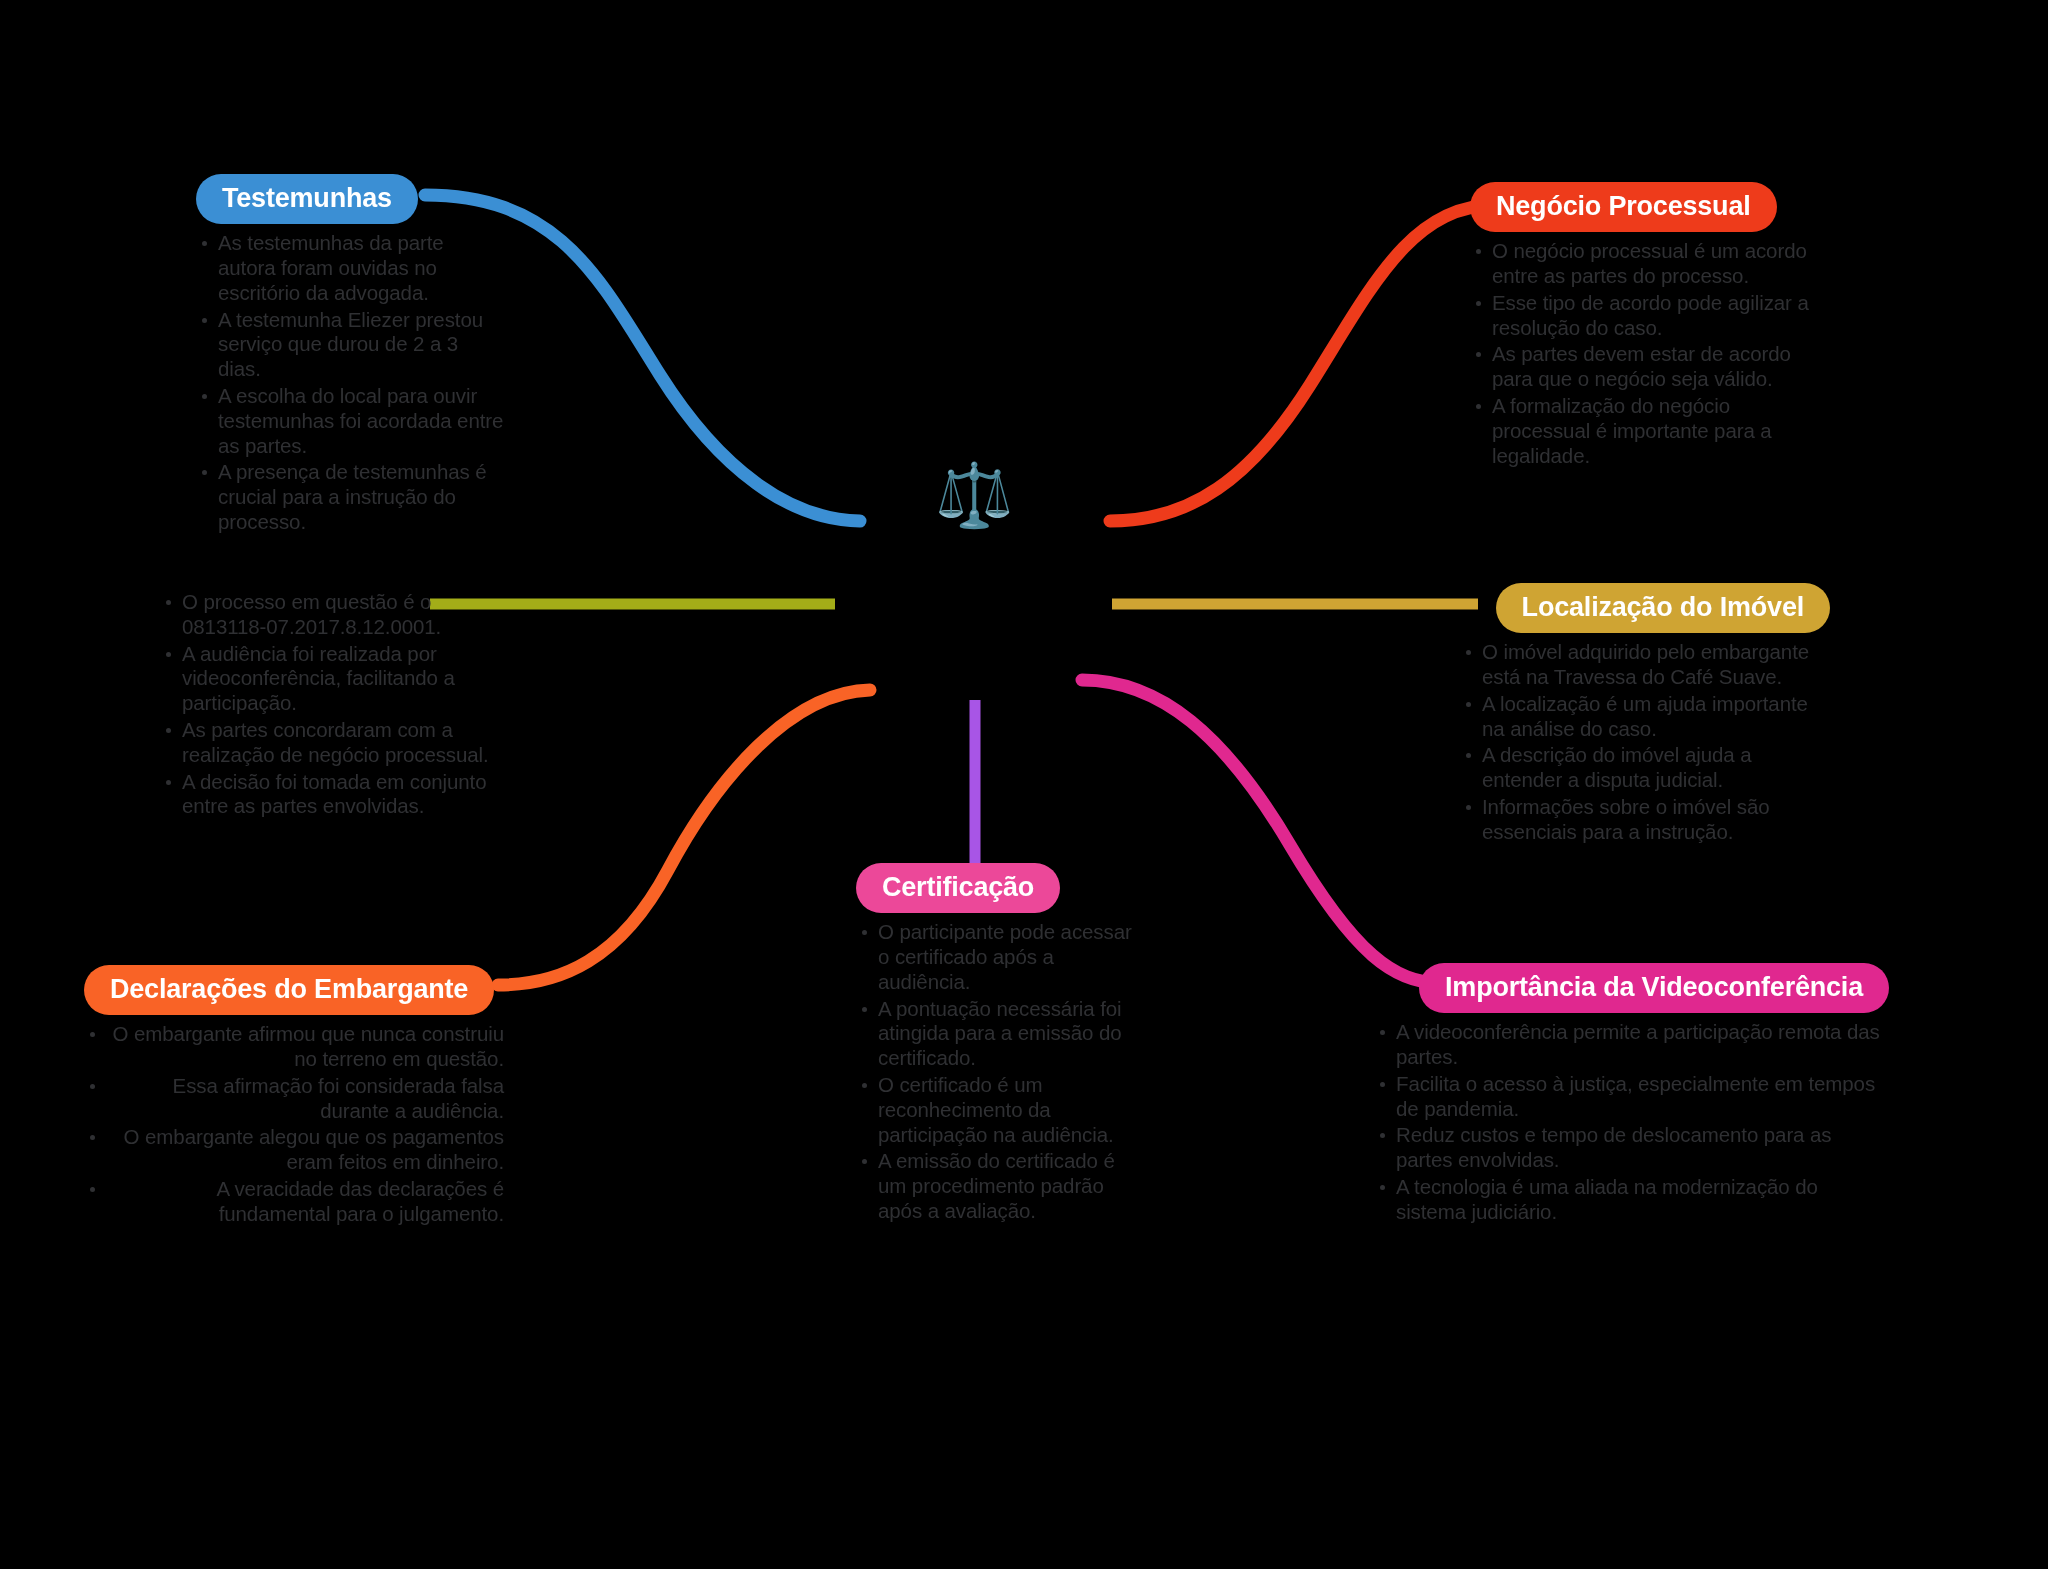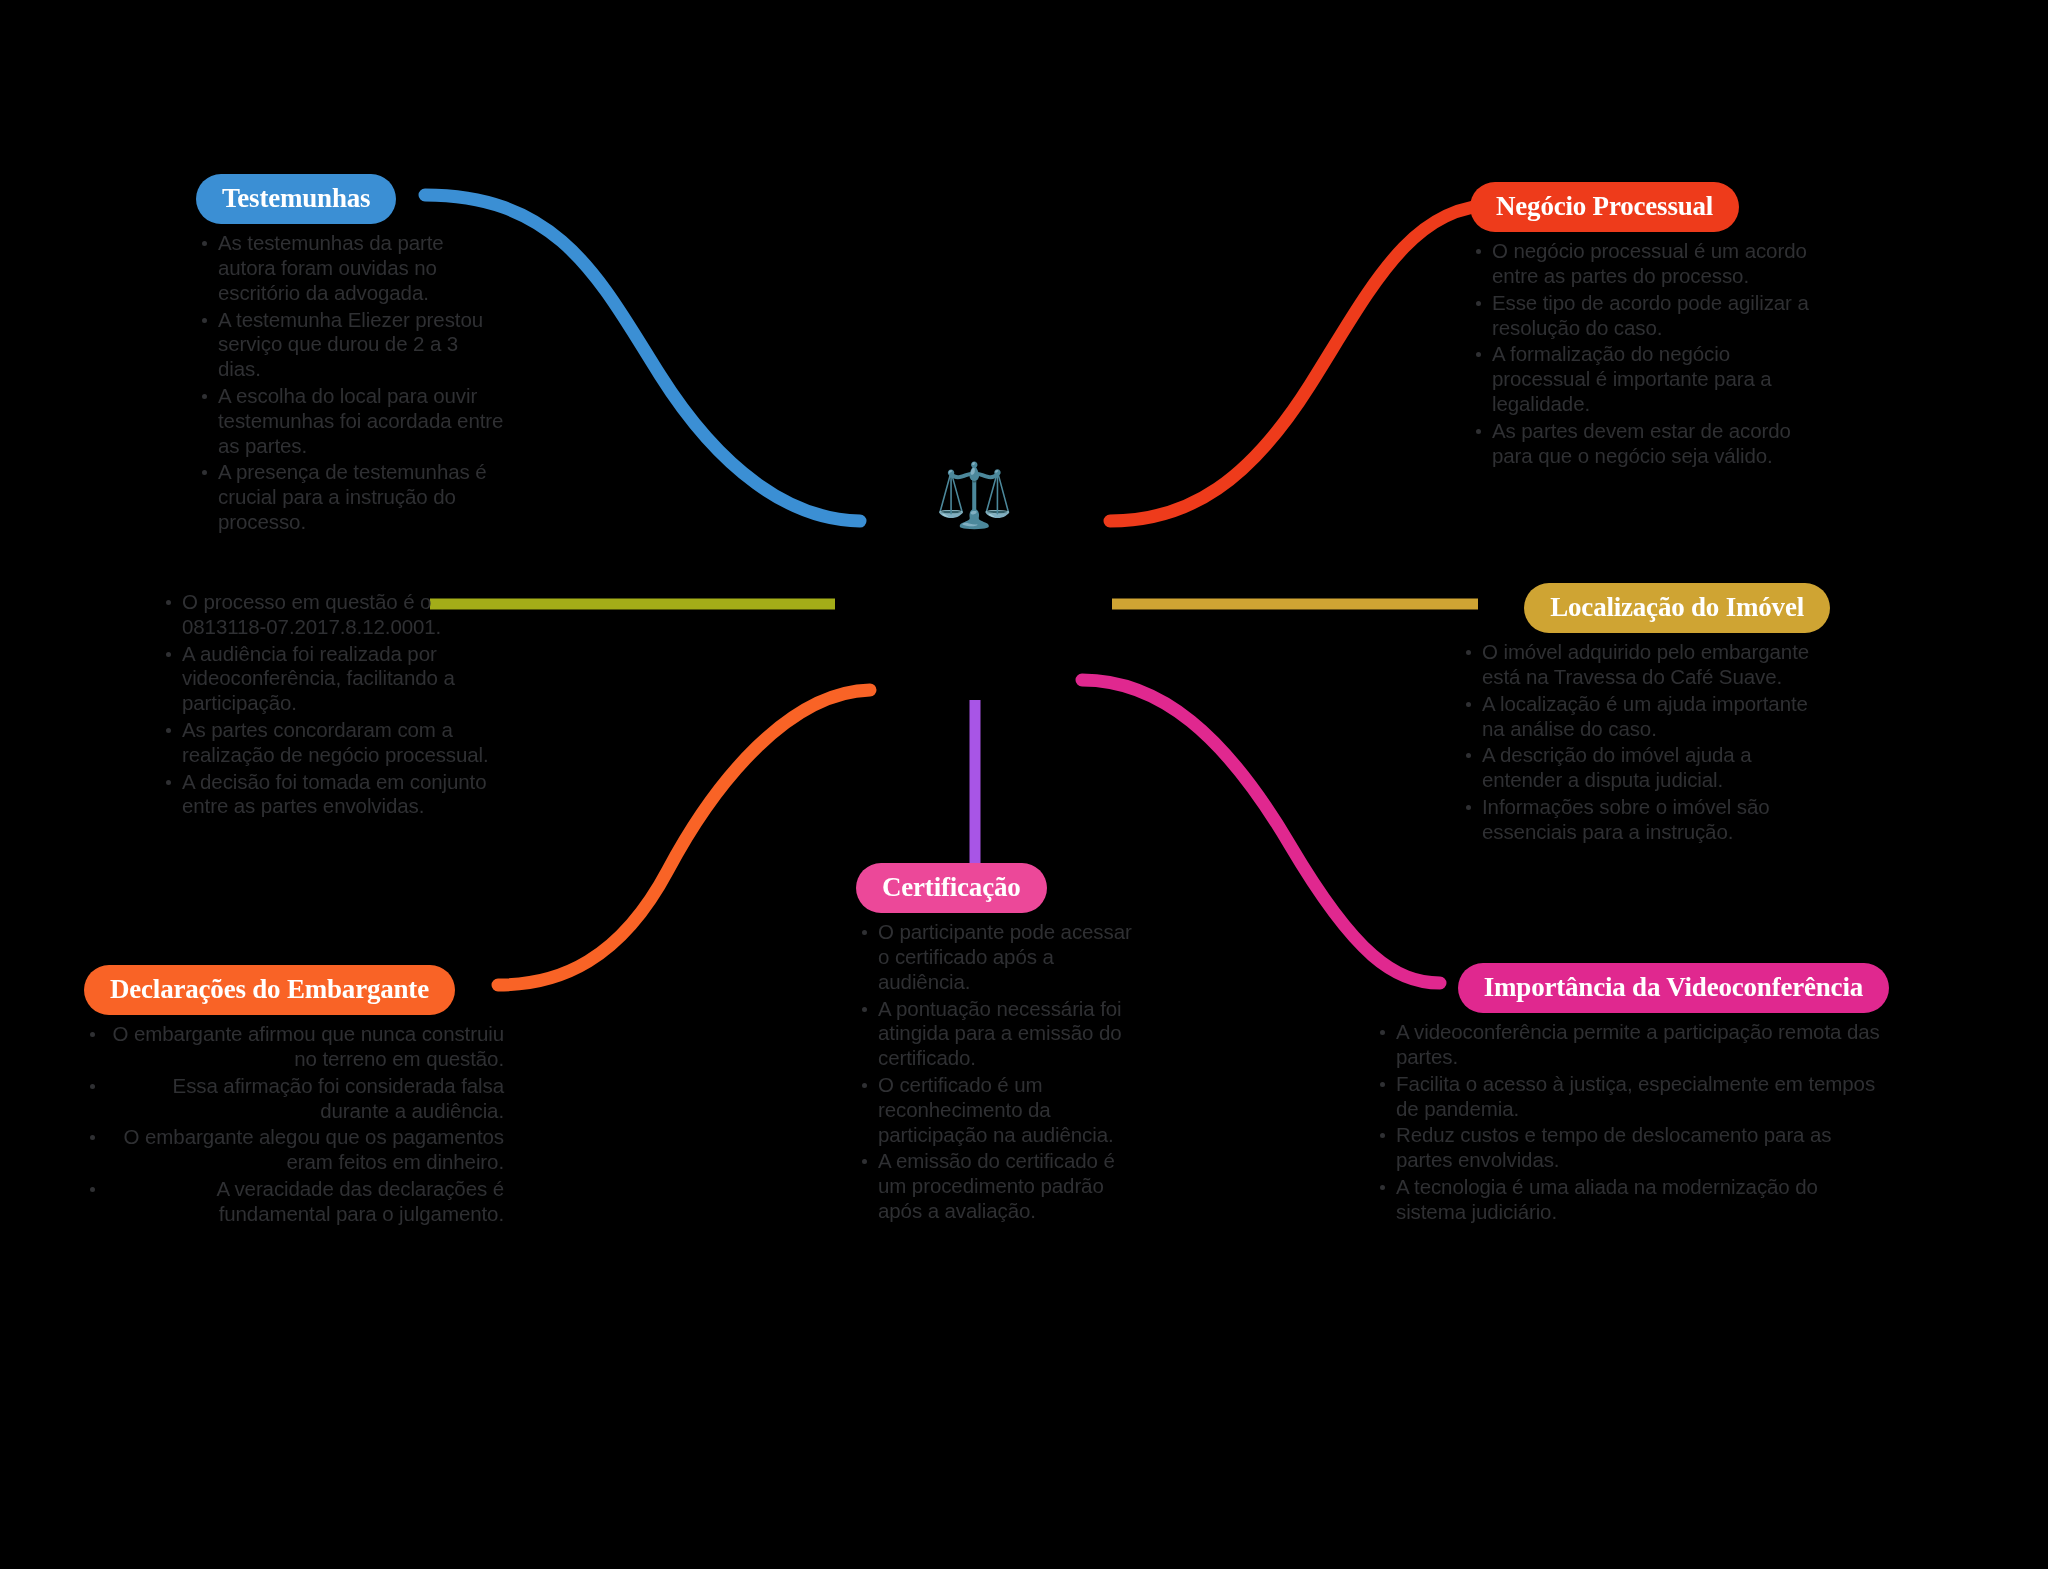--- a/index.html
+++ b/index.html
@@ -43,21 +43,20 @@
     font-size: 27px;
     letter-spacing: -0.2px;
     padding: 9px 26px 11px 26px;
     line-height: 1.12;
     white-space: nowrap;
     box-sizing: border-box;
   }
 
   .pill-row {
     display: flex;
-    font-family: Liberation Serif, serif;
   }
   .pill-row.right {
     justify-content: flex-end;
   }
 
   ul.points {
     list-style: none;
     margin: 7px 0 0 0;
     padding: 0;
   }
@@ -139,22 +138,22 @@
     </ul>
   </div>
 
   <div class="branch" id="branch-negocio">
     <div class="pill-row">
       <div class="pill" style="background:#ee3b1b">Negócio Processual</div>
     </div>
     <ul class="points">
       <li>O negócio processual é um acordo entre as partes do processo.</li>
       <li>Esse tipo de acordo pode agilizar a resolução do caso.</li>
+      <li>As partes devem estar de acordo para que o negócio seja válido.</li>
       <li>A formalização do negócio processual é importante para a legalidade.</li>
-      <li>As partes devem estar de acordo para que o negócio seja válido.</li>
     </ul>
   </div>
 
   <div class="branch" id="branch-processo">
     <ul class="points">
       <li>O processo em questão é o 0813118-07.2017.8.12.0001.</li>
       <li>A audiência foi realizada por videoconferência, facilitando a participação.</li>
       <li>As partes concordaram com a realização de negócio processual.</li>
       <li>A decisão foi tomada em conjunto entre as partes envolvidas.</li>
     </ul>

